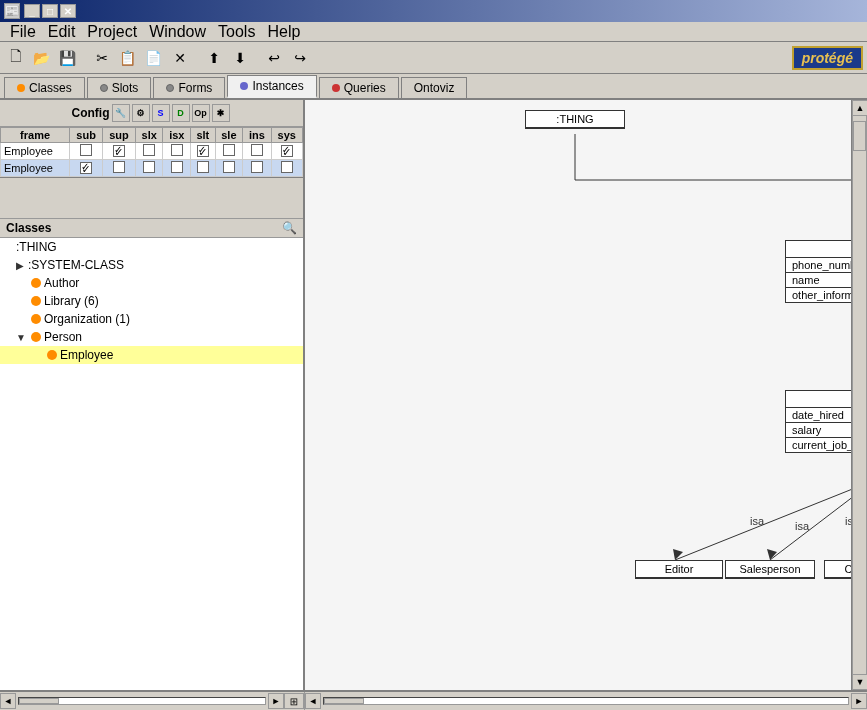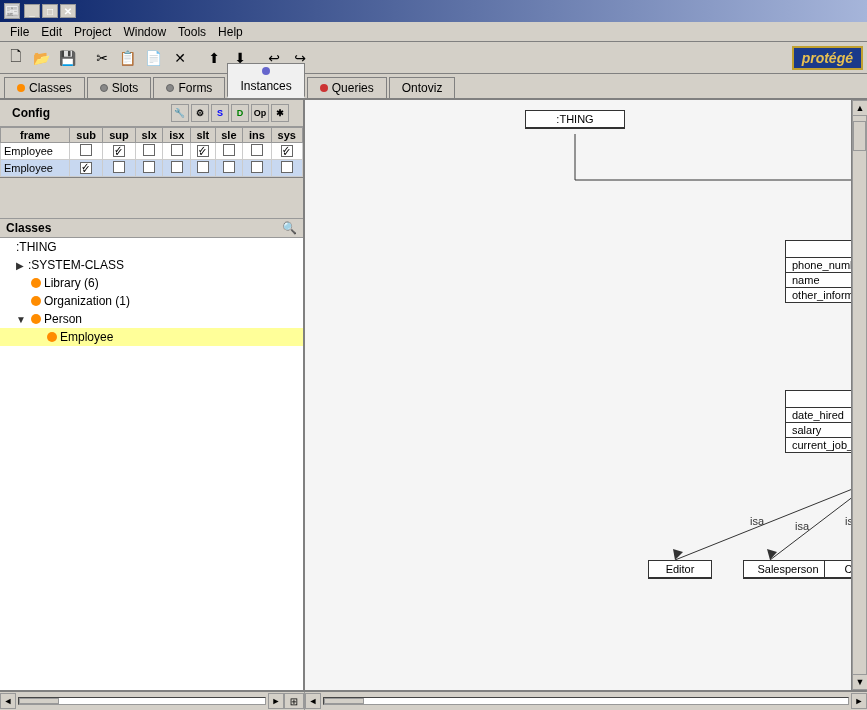--- a/index.html
+++ b/index.html
@@ -27,21 +27,21 @@
     #menubar {
       background: #d4d0c8;
       height: 20px;
       display: flex;
       align-items: center;
       padding: 0 4px;
       border-bottom: 1px solid #808080;
     }
     .menu-item {
       padding: 2px 6px;
-      font-size: 12px;
+      font-size: 16px;
       cursor: pointer;
     }
 
     
     #toolbar {
       background: #d4d0c8;
       height: 32px;
       display: flex;
       align-items: center;
       padding: 2px 4px;
@@ -80,21 +80,21 @@
       border: 1px solid #808080;
       border-bottom: none;
       background: #d4d0c8;
       cursor: pointer;
       margin-right: 2px;
       font-size: 12px;
       display: flex;
       align-items: center;
       gap: 4px;
     }
-    .tab.active { background: #f0f0f0; border-bottom: 2px solid #f0f0f0; flex-direction: column; }
+    .tab.active { background: #f0f0f0; border-bottom: 2px solid #f0f0f0; }
     .tab-dot { width: 8px; height: 8px; border-radius: 50%; }
 
     
     #main {
       display: flex;
       height: calc(710px - 22px - 20px - 32px - 26px - 20px);
     }
 
     
     #left-panel {
@@ -108,21 +108,21 @@
     
     #config-section {
       border-bottom: 1px solid #808080;
     }
     #config-header {
       background: #d4d0c8;
       padding: 2px 12px;
       font-weight: bold;
       display: flex;
       align-items: center;
-      justify-content: space-between;
+      justify-content: center;
       border-bottom: 1px solid #999;
     }
 
     
     #config-table {
       width: 100%;
       border-collapse: collapse;
       font-size: 11px;
       background: white;
     }
@@ -406,20 +406,25 @@
         <span class="tree-arrow"></span>
         <span>:THING</span>
       </div>
       <div class="tree-item tree-child">
         <span class="tree-arrow">▶</span>
         <span>:SYSTEM-CLASS</span>
       </div>
       <div class="tree-item tree-child">
         <span class="tree-arrow"></span>
         <span class="tree-dot dot-orange"></span>
+        <span>Author</span>
+      </div>
+      <div class="tree-item tree-child">
+        <span class="tree-arrow"></span>
+        <span class="tree-dot dot-orange"></span>
         <span>Library (6)</span>
       </div>
       <div class="tree-item tree-child">
         <span class="tree-arrow"></span>
         <span class="tree-dot dot-orange"></span>
         <span>Organization (1)</span>
       </div>
       <div class="tree-item tree-child">
         <span class="tree-arrow">▼</span>
         <span class="tree-dot dot-orange"></span>
@@ -502,25 +507,25 @@
         <div class="uml-box-row">
           <span class="uml-attr">salary</span>
 
         </div>
         <div class="uml-box-row">
           <span class="uml-attr">current_job_title</span>
 
         </div>
       </div>
 
-      <div class="uml-box" style="left:330px;top:460px;width:64px;margin-left:13px;">
+      <div class="uml-box" style="left:330px;top:460px;width:88px;">
         <div class="uml-box-title">Editor</div>
       </div>
 
-      <div class="uml-box" style="left:420px;top:460px;width:90px;margin-left:18px;">
+      <div class="uml-box" style="left:420px;top:460px;width:90px;">
         <div class="uml-box-title">Salesperson</div>
       </div>
 
       <div class="uml-box" style="left:519px;top:460px;width:90px;">
         <div class="uml-box-title">Columnist</div>
       </div>
 
     </div>
   </div>
 

